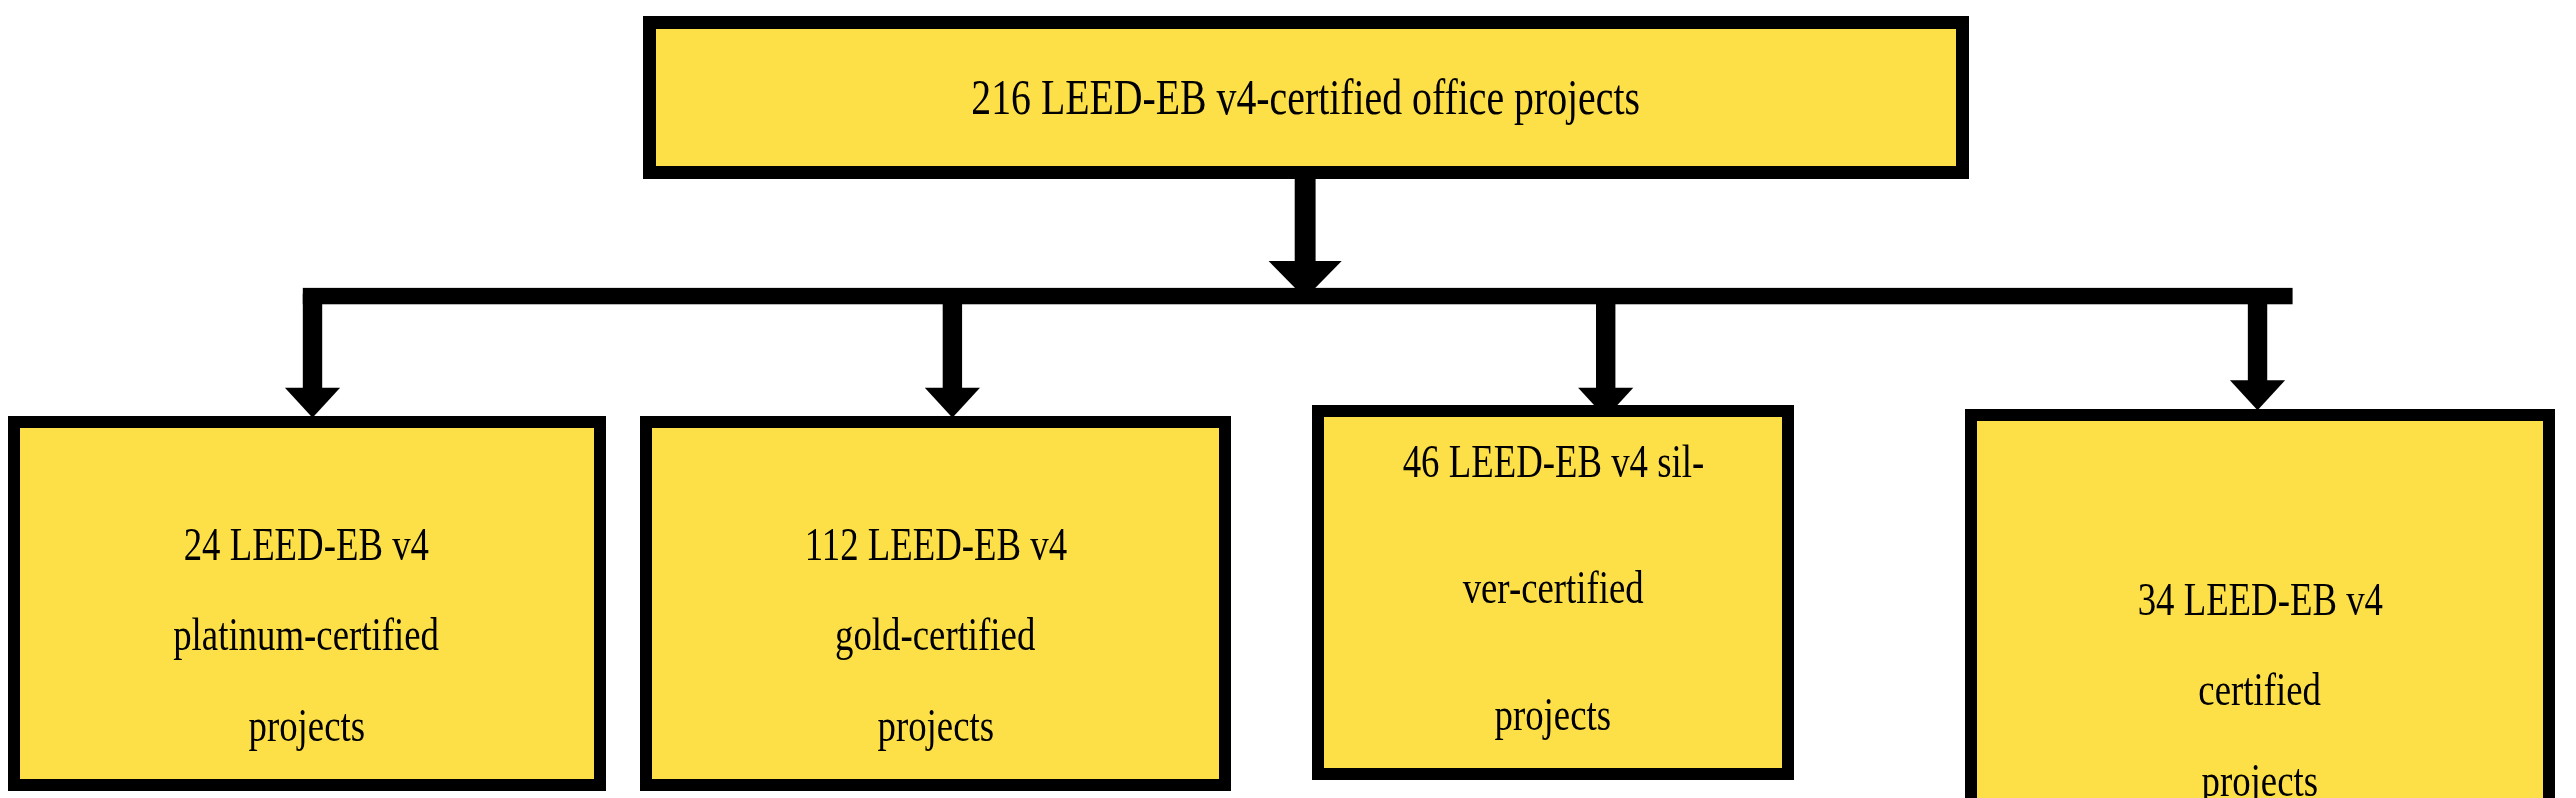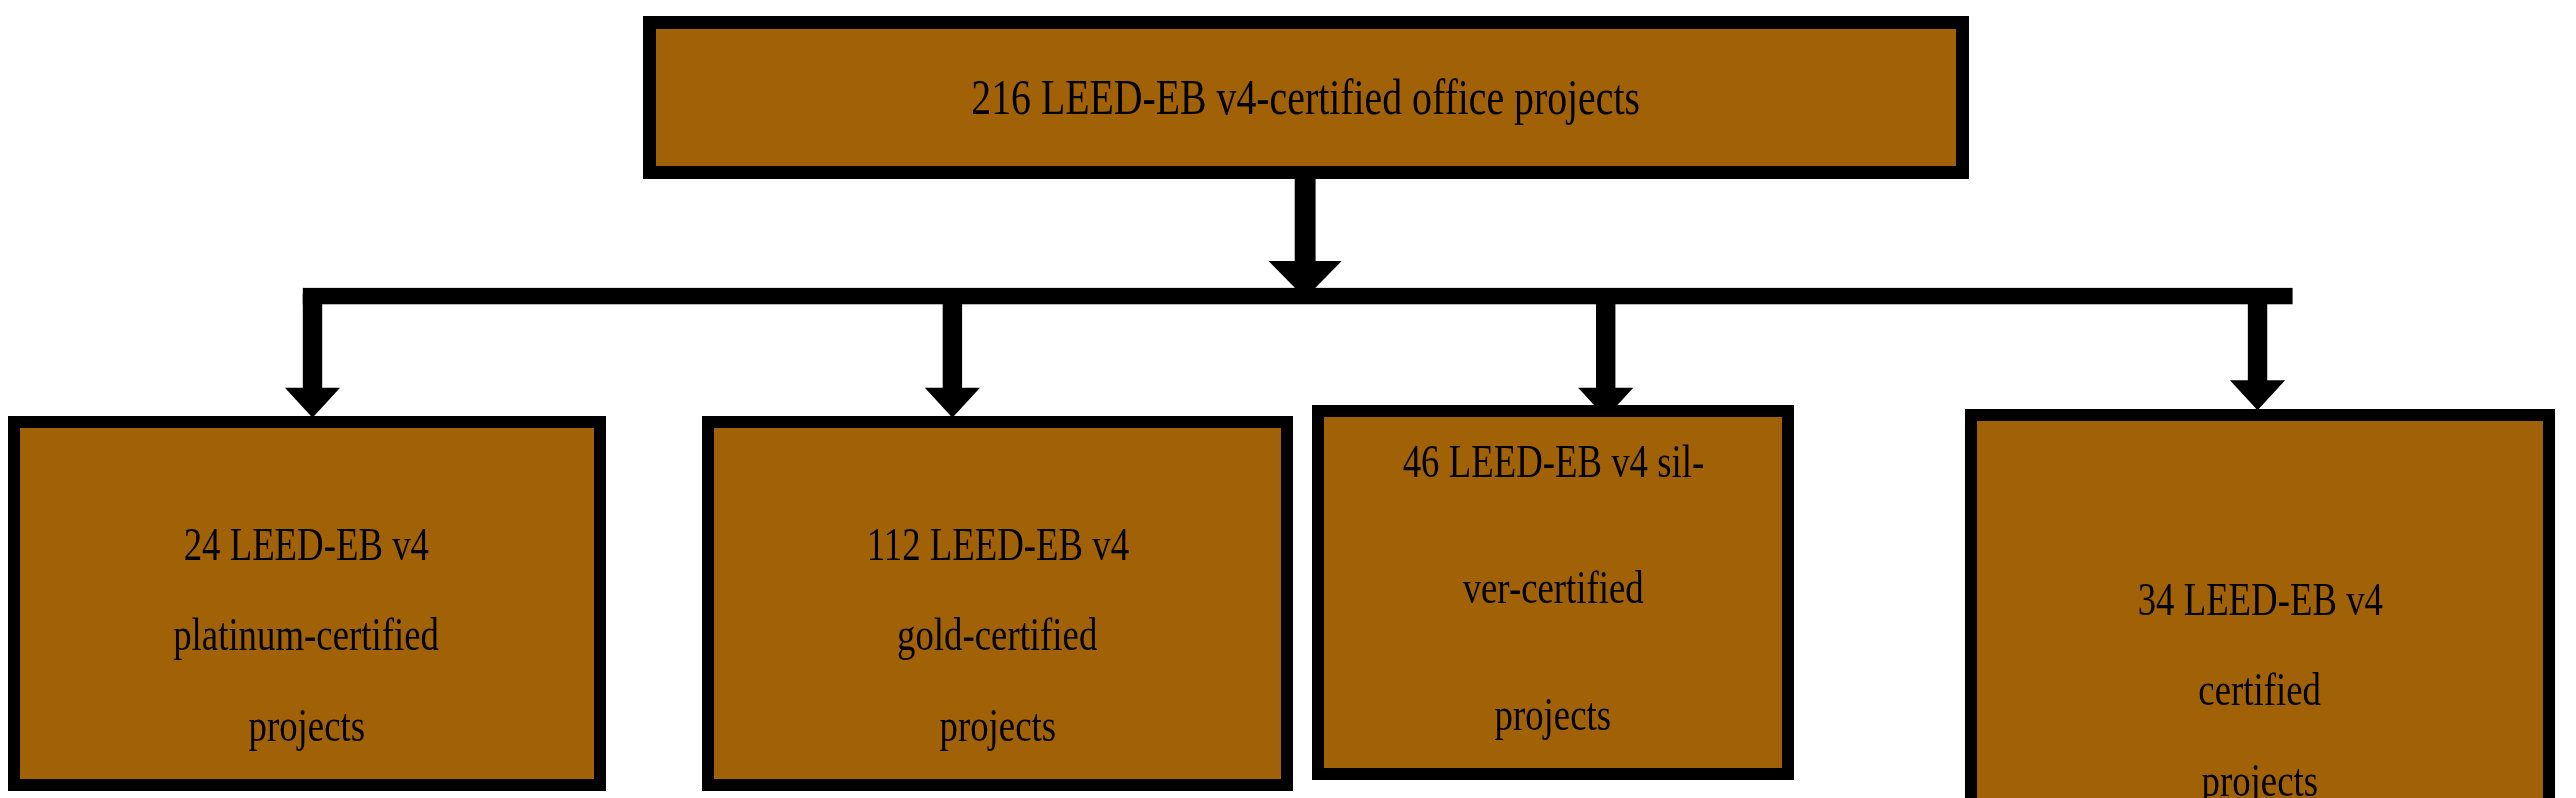--- a/index.html
+++ b/index.html
@@ -13,21 +13,21 @@
     height: 798px;
     background: #ffffff;
     overflow: hidden;
     font-family: "Liberation Serif", "DejaVu Serif", serif;
   }
 
   
   .node {
     position: absolute;
     box-sizing: border-box;
-    background: #a16207;
+    background: #fde047;
     border: 12.7px solid #000000;
     display: flex;
     flex-direction: column;
     align-items: center;
     justify-content: center;
     text-align: center;
     color: #000000;
   }
 
   .node-root {
@@ -56,21 +56,21 @@
 
   .node-leaf .node-line {
     font-size: 46px;
     line-height: 1.0;
     transform: scaleX(0.80);
     white-space: nowrap;
     margin: 22.4px 0;
   }
 
   #node-1 { left: 7.5px;   top: 416px; width: 598px;  height: 375px; }
-  #node-2 { left: 702px;  top: 416px; width: 591px;  height: 375px; }
+  #node-2 { left: 640px;  top: 416px; width: 591px;  height: 375px; }
   #node-3 { left: 1312px; top: 405px; width: 482px;  height: 375px; gap: 36px; }
   #node-4 { left: 1965px; top: 409px; width: 590px;  height: 437px; }
 
   
   .connector-layer {
     position: absolute;
     left: 0;
     top: 0;
     width: 2576px;
     height: 798px;

